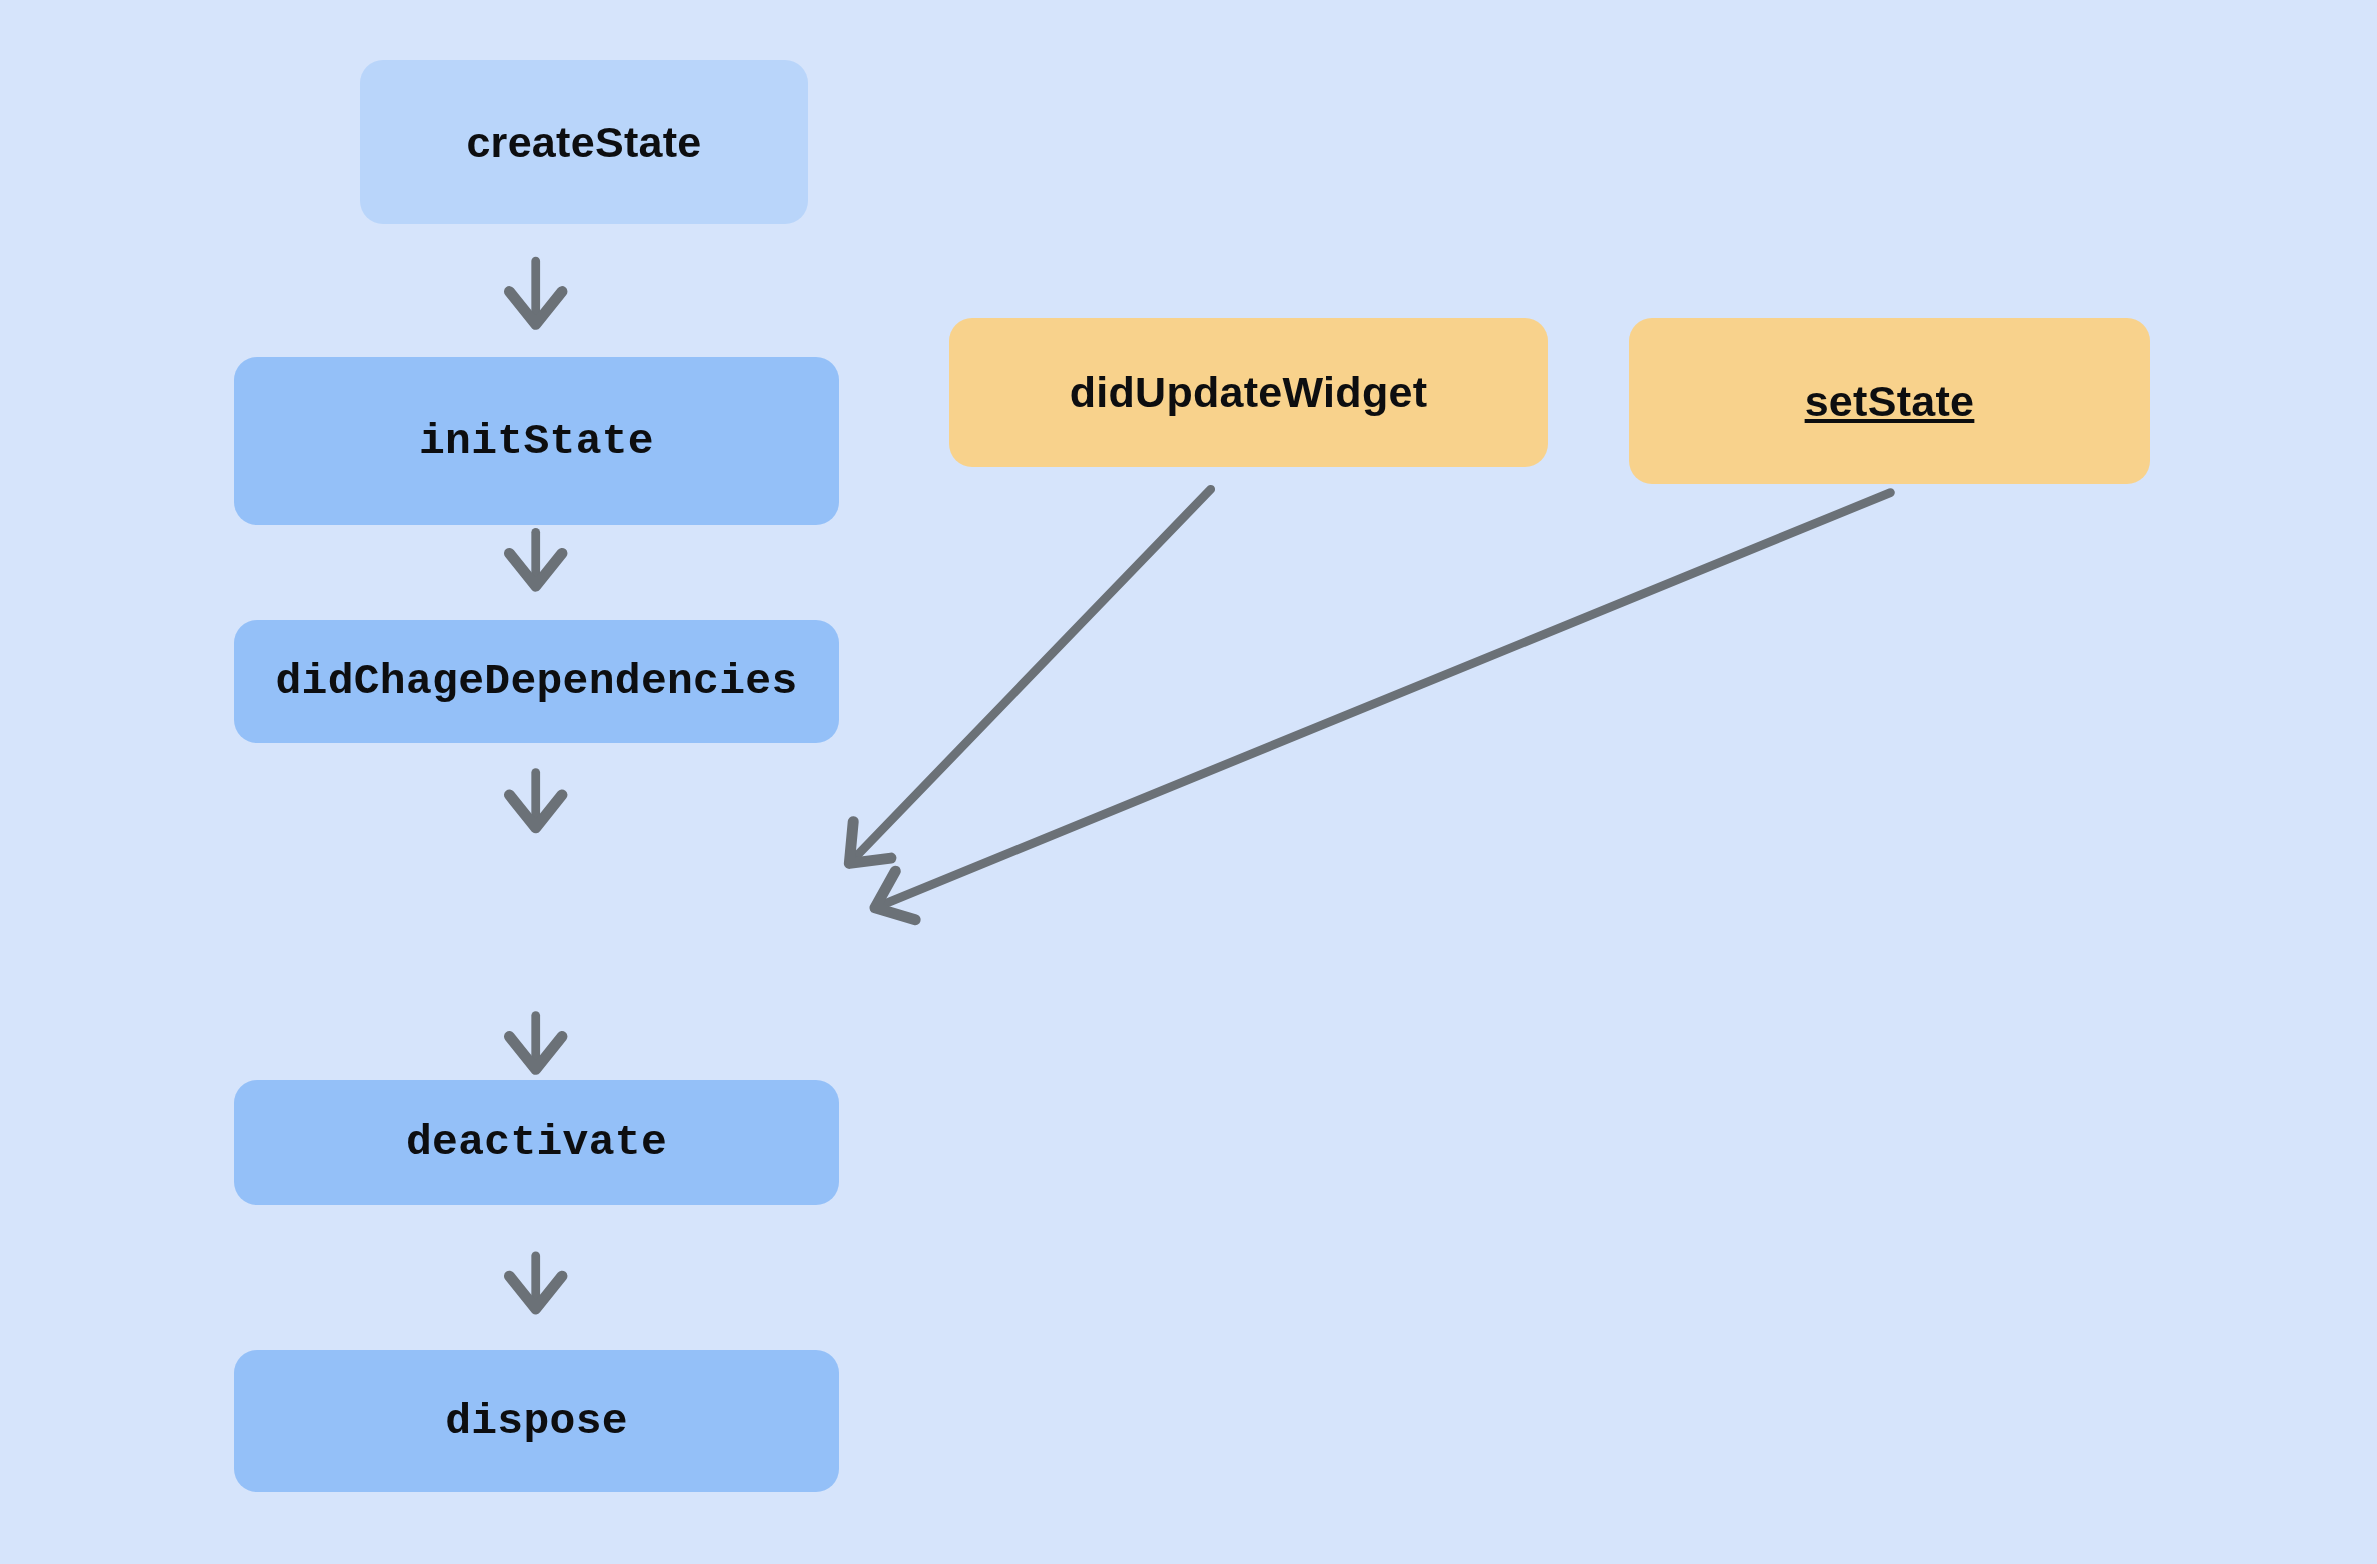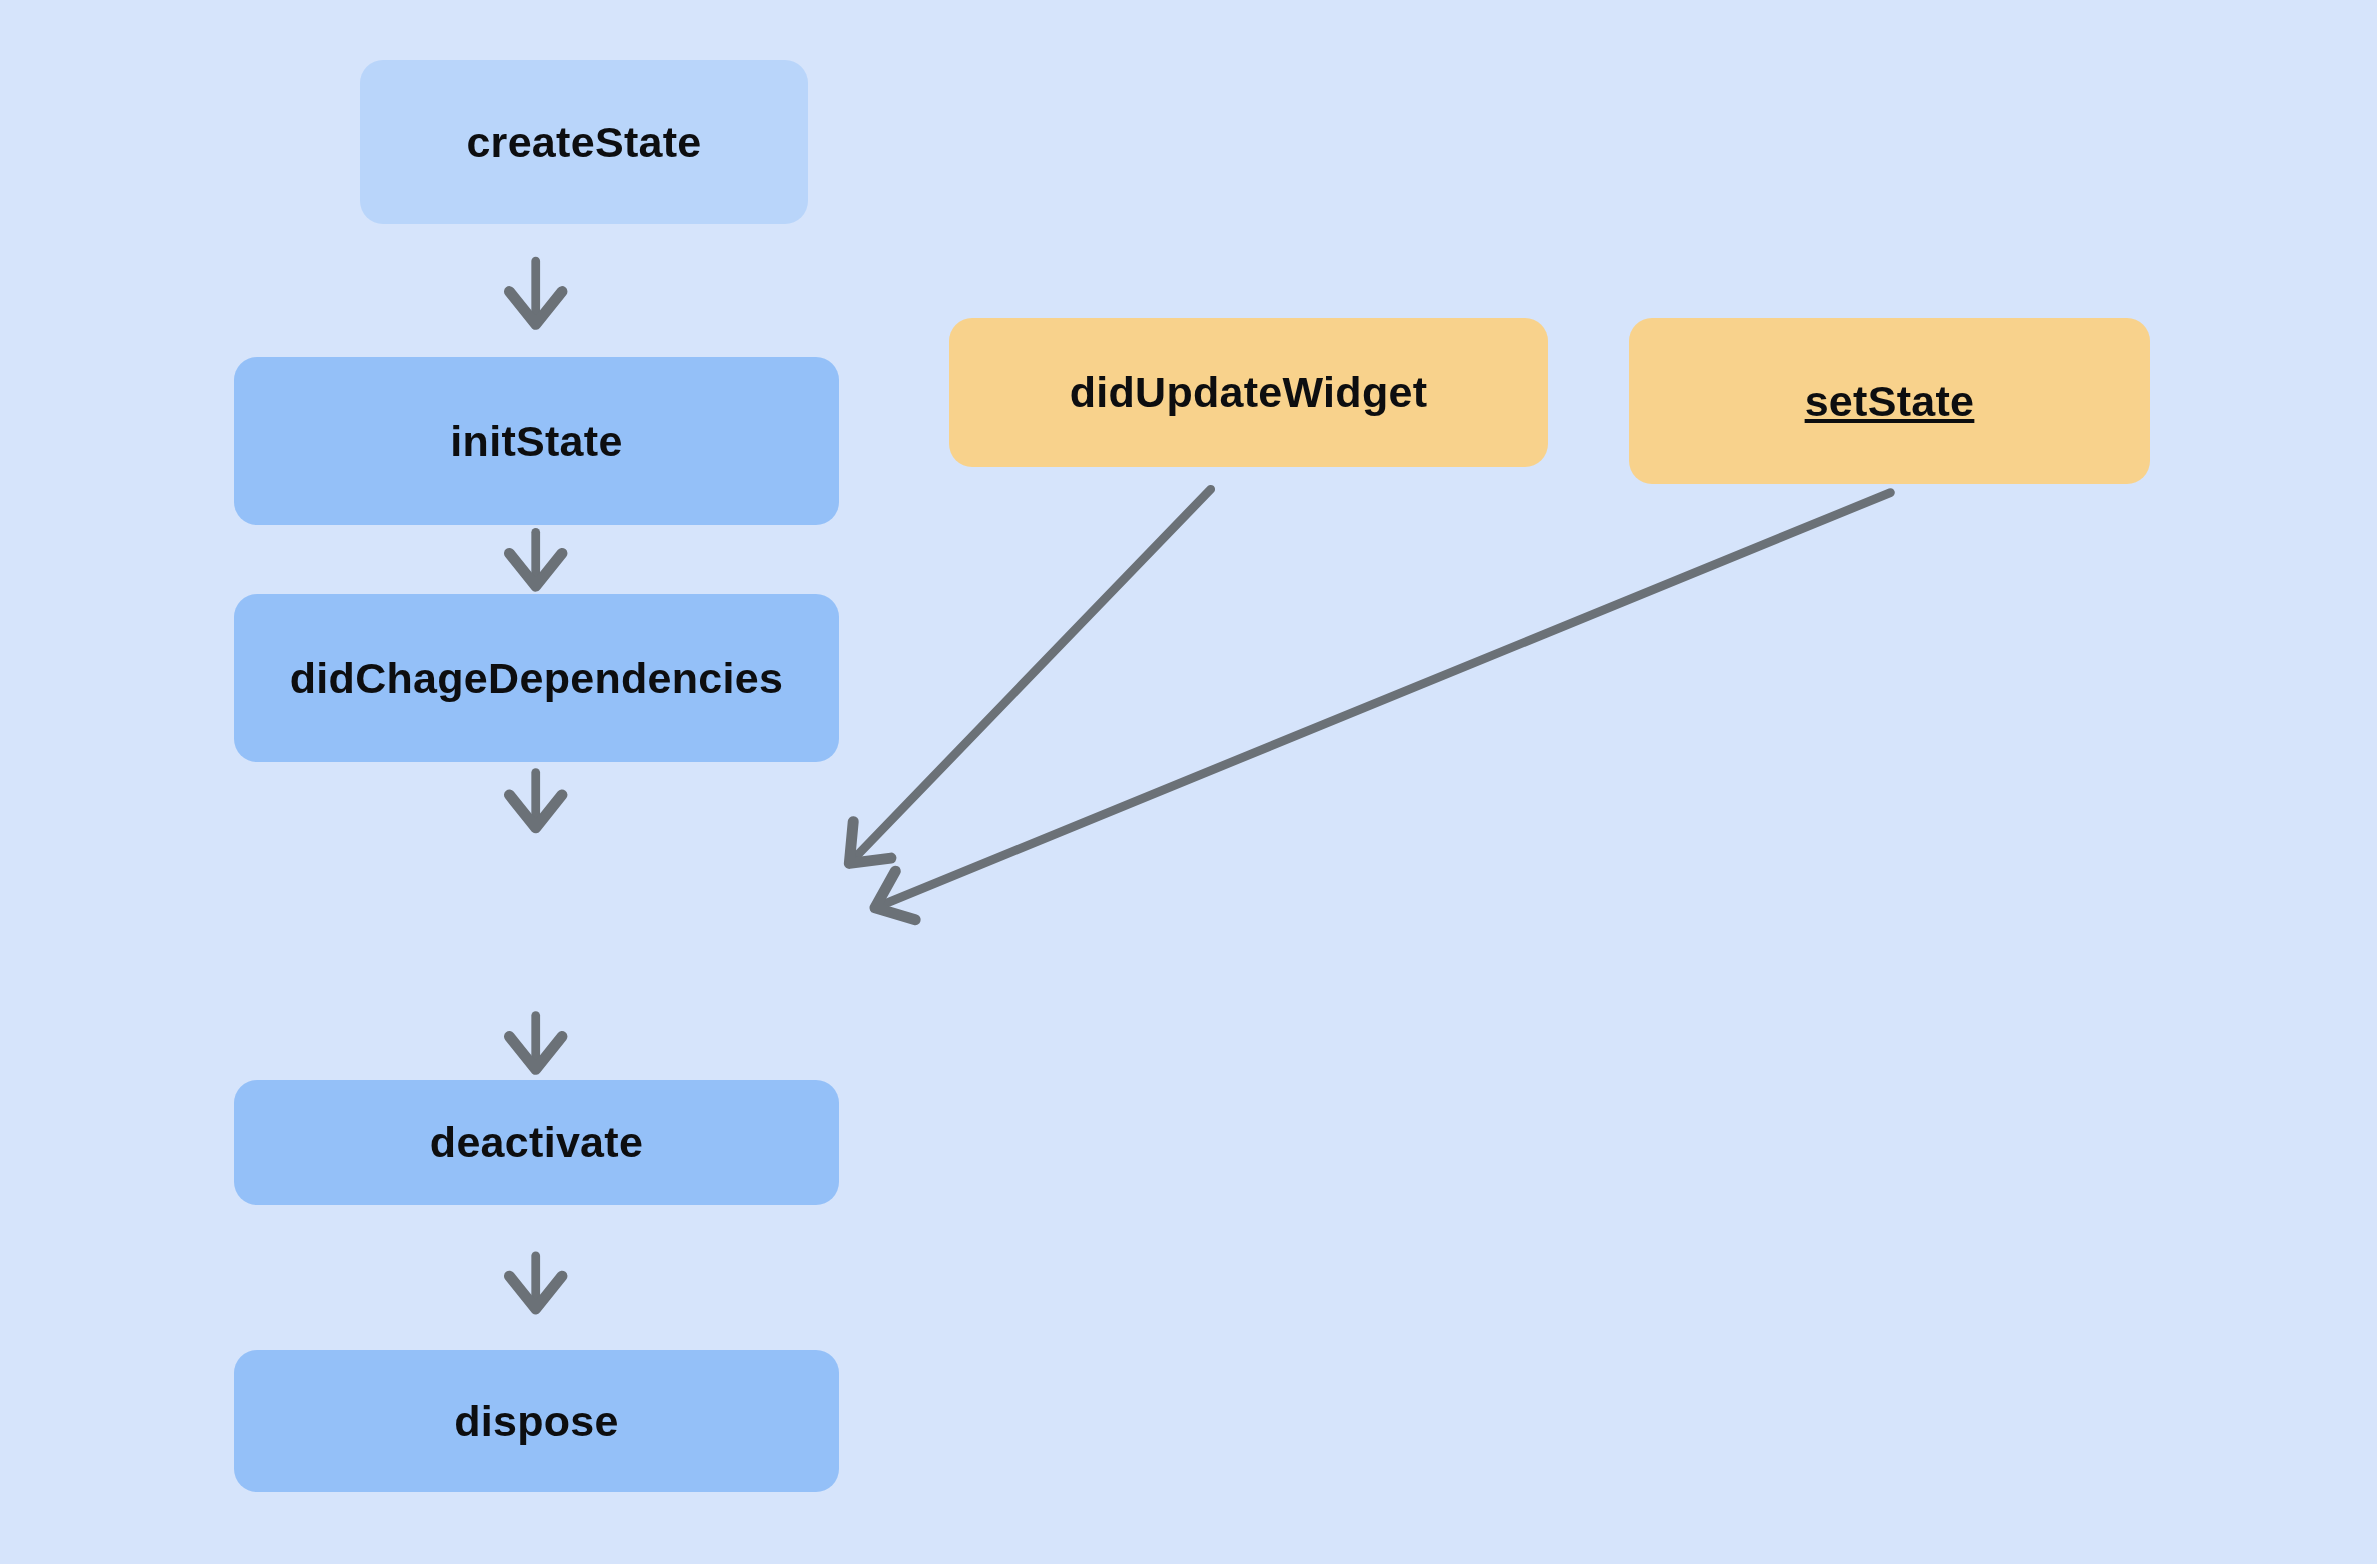--- a/index.html
+++ b/index.html
@@ -41,27 +41,27 @@
     display: flex;
     align-items: center;
     justify-content: center;
     font-weight: 700;
     font-size: 43px;
     letter-spacing: 0.3px;
     color: var(--label-text, #0d0e10);
     text-align: center;
   }
   .node--create    { background: var(--create-state-fill, #b9d5fa); }
-  .node--lifecycle { background: var(--lifecycle-fill, #94c0f8); }
+  .node--lifecycle { background: var(--lifecycle-fill, #94c0f8); font-family: Liberation Mono, monospace; }
   .node--event     { background: var(--event-fill, #f8d28c); }
 
   
   #node-createState           { left: 312px;  top: 60px;   width: 448px; height: 164px; margin-left: 48px; }
   #node-initState             { left: 234px;  top: 357px;  width: 605px; height: 168px; }
-  #node-didChageDependencies  { left: 234px;  top: 594px;  width: 605px; height: 168px; }
+  #node-didChageDependencies  { left: 234px;  top: 620px;  width: 605px; height: 123px; }
   #node-build                 { left: 234px;  top: 839px; width: 605px; height: 169px; }
   #node-deactivate            { left: 234px;  top: 1080px; width: 605px; height: 125px; }
   #node-dispose               { left: 234px;  top: 1320px; width: 605px; height: 142px; margin-top: 30px; }
   #node-didUpdateWidget       { left: 949px; top: 318px;  width: 599px; height: 149px; }
   #node-setState              { left: 1629px; top: 318px;  width: 521px; height: 166px; text-decoration: underline; }
 </style>
 </head>
 <body>
 
 <div class="canvas">

